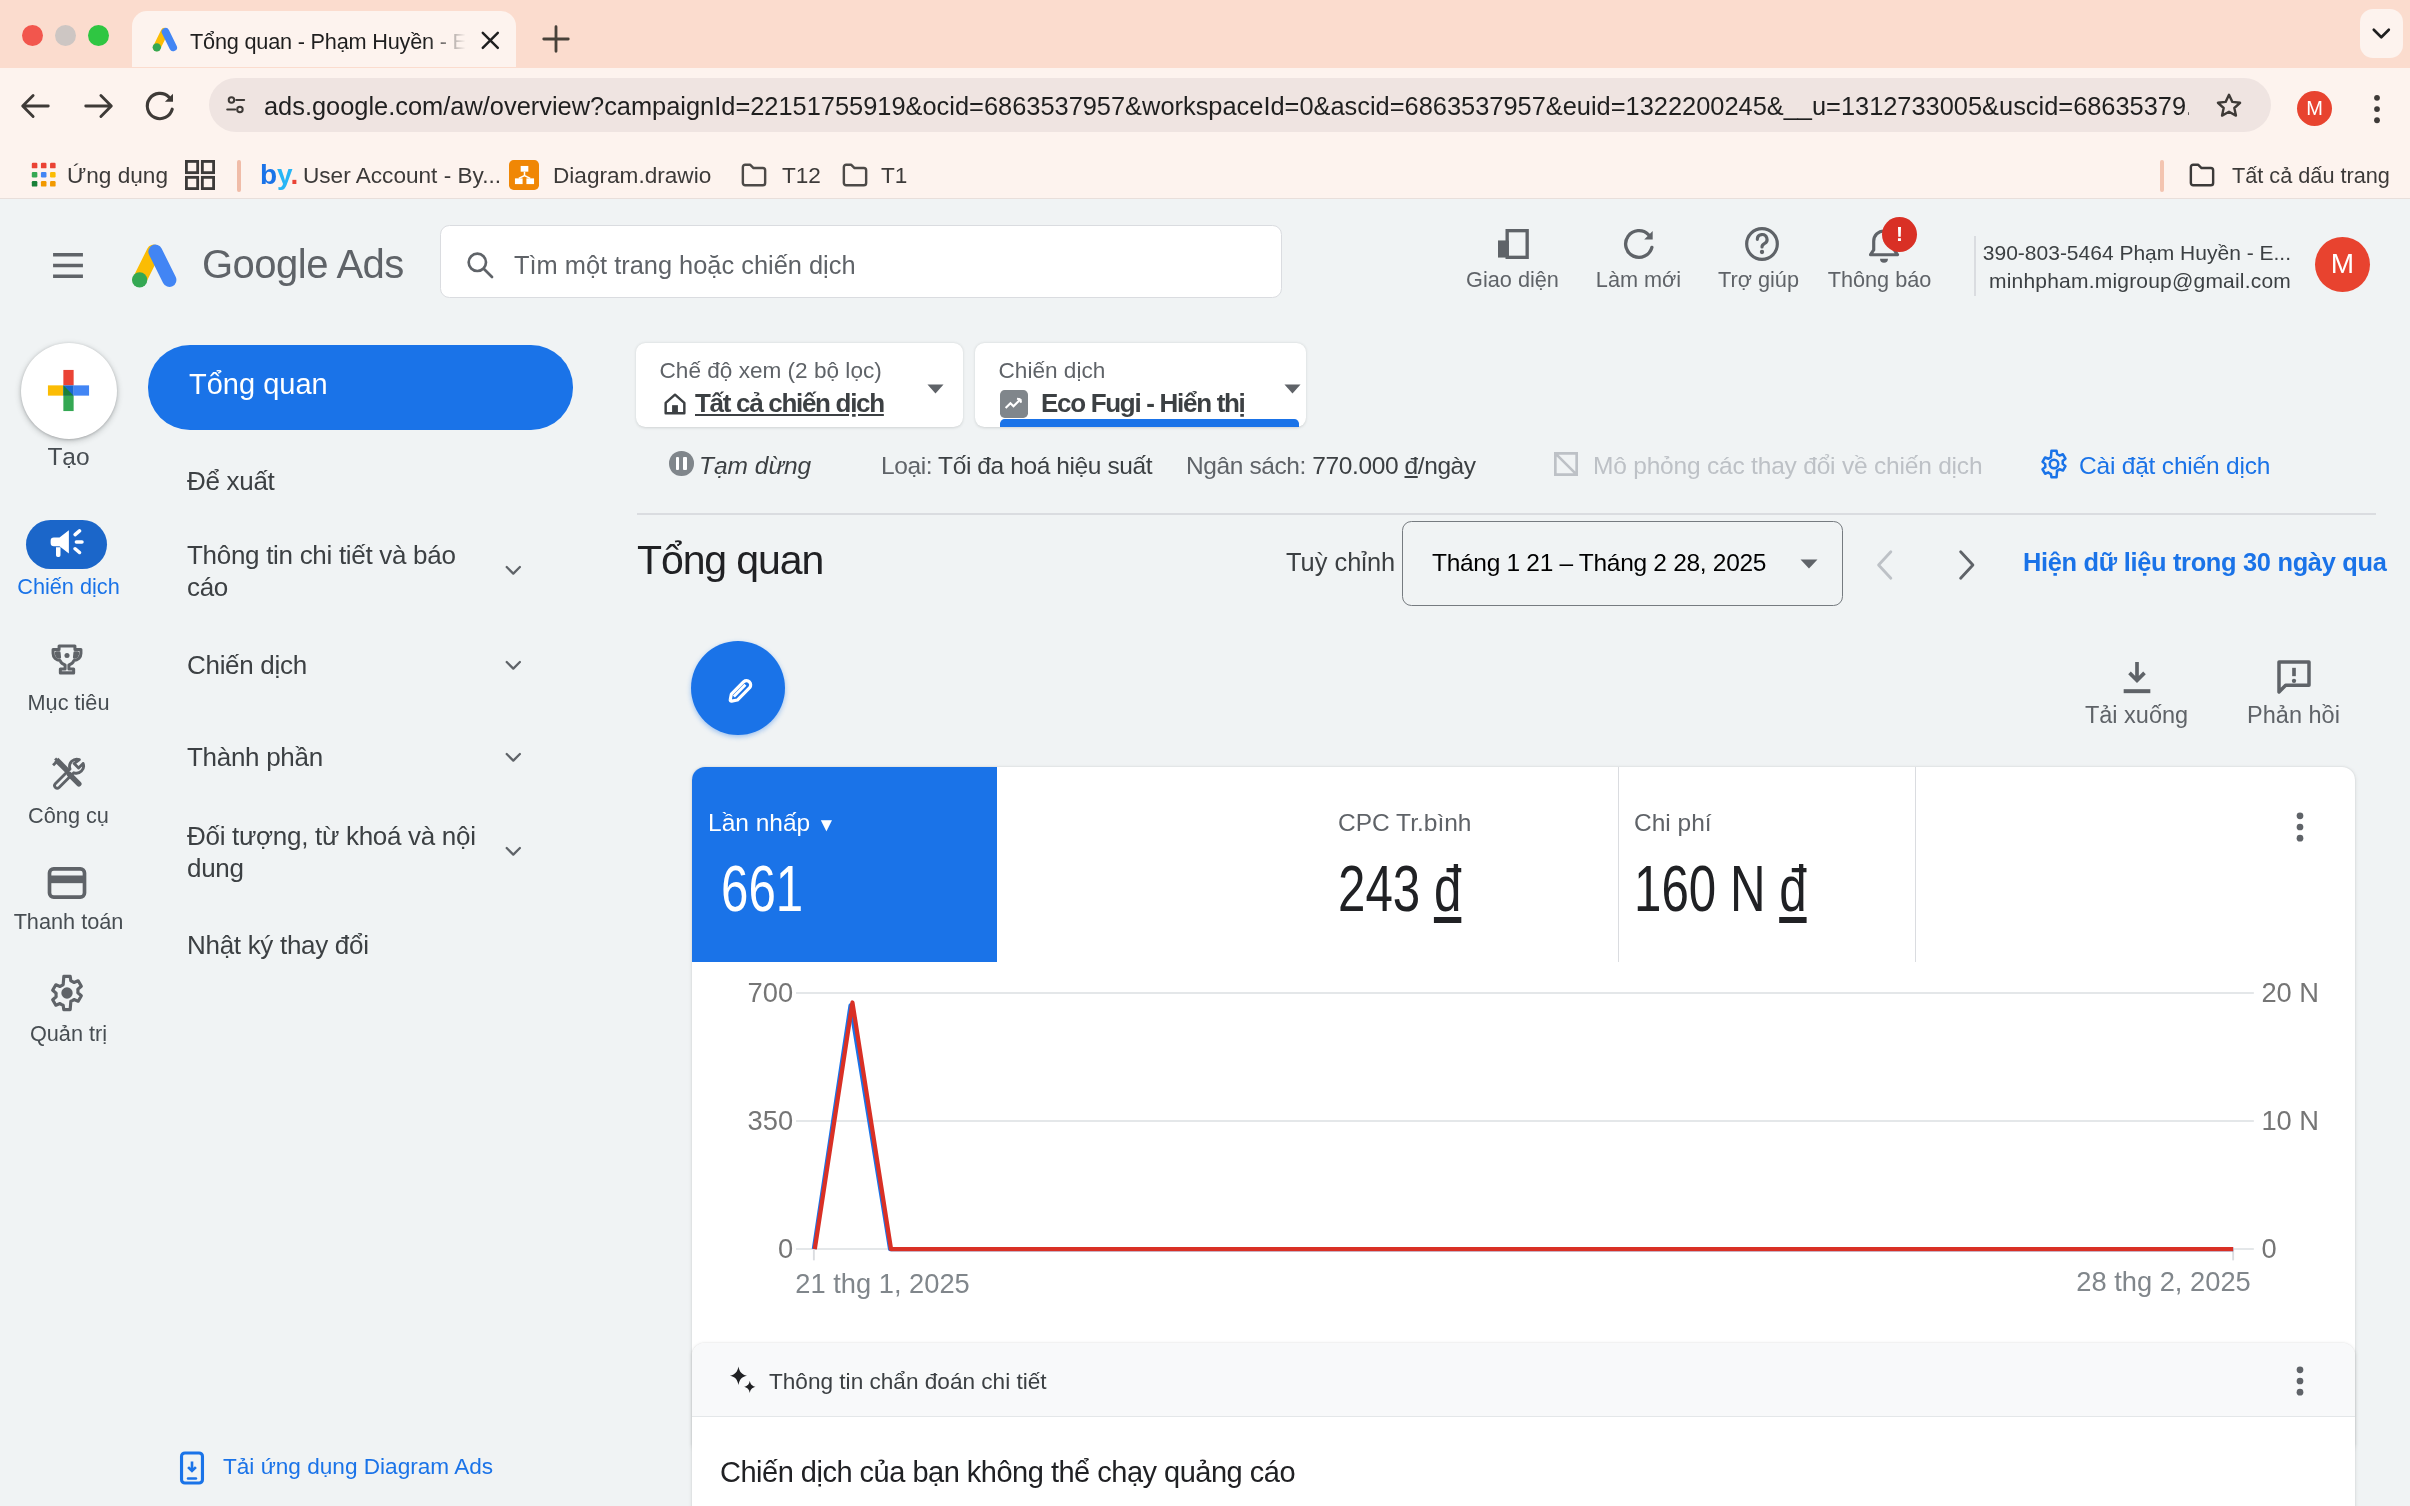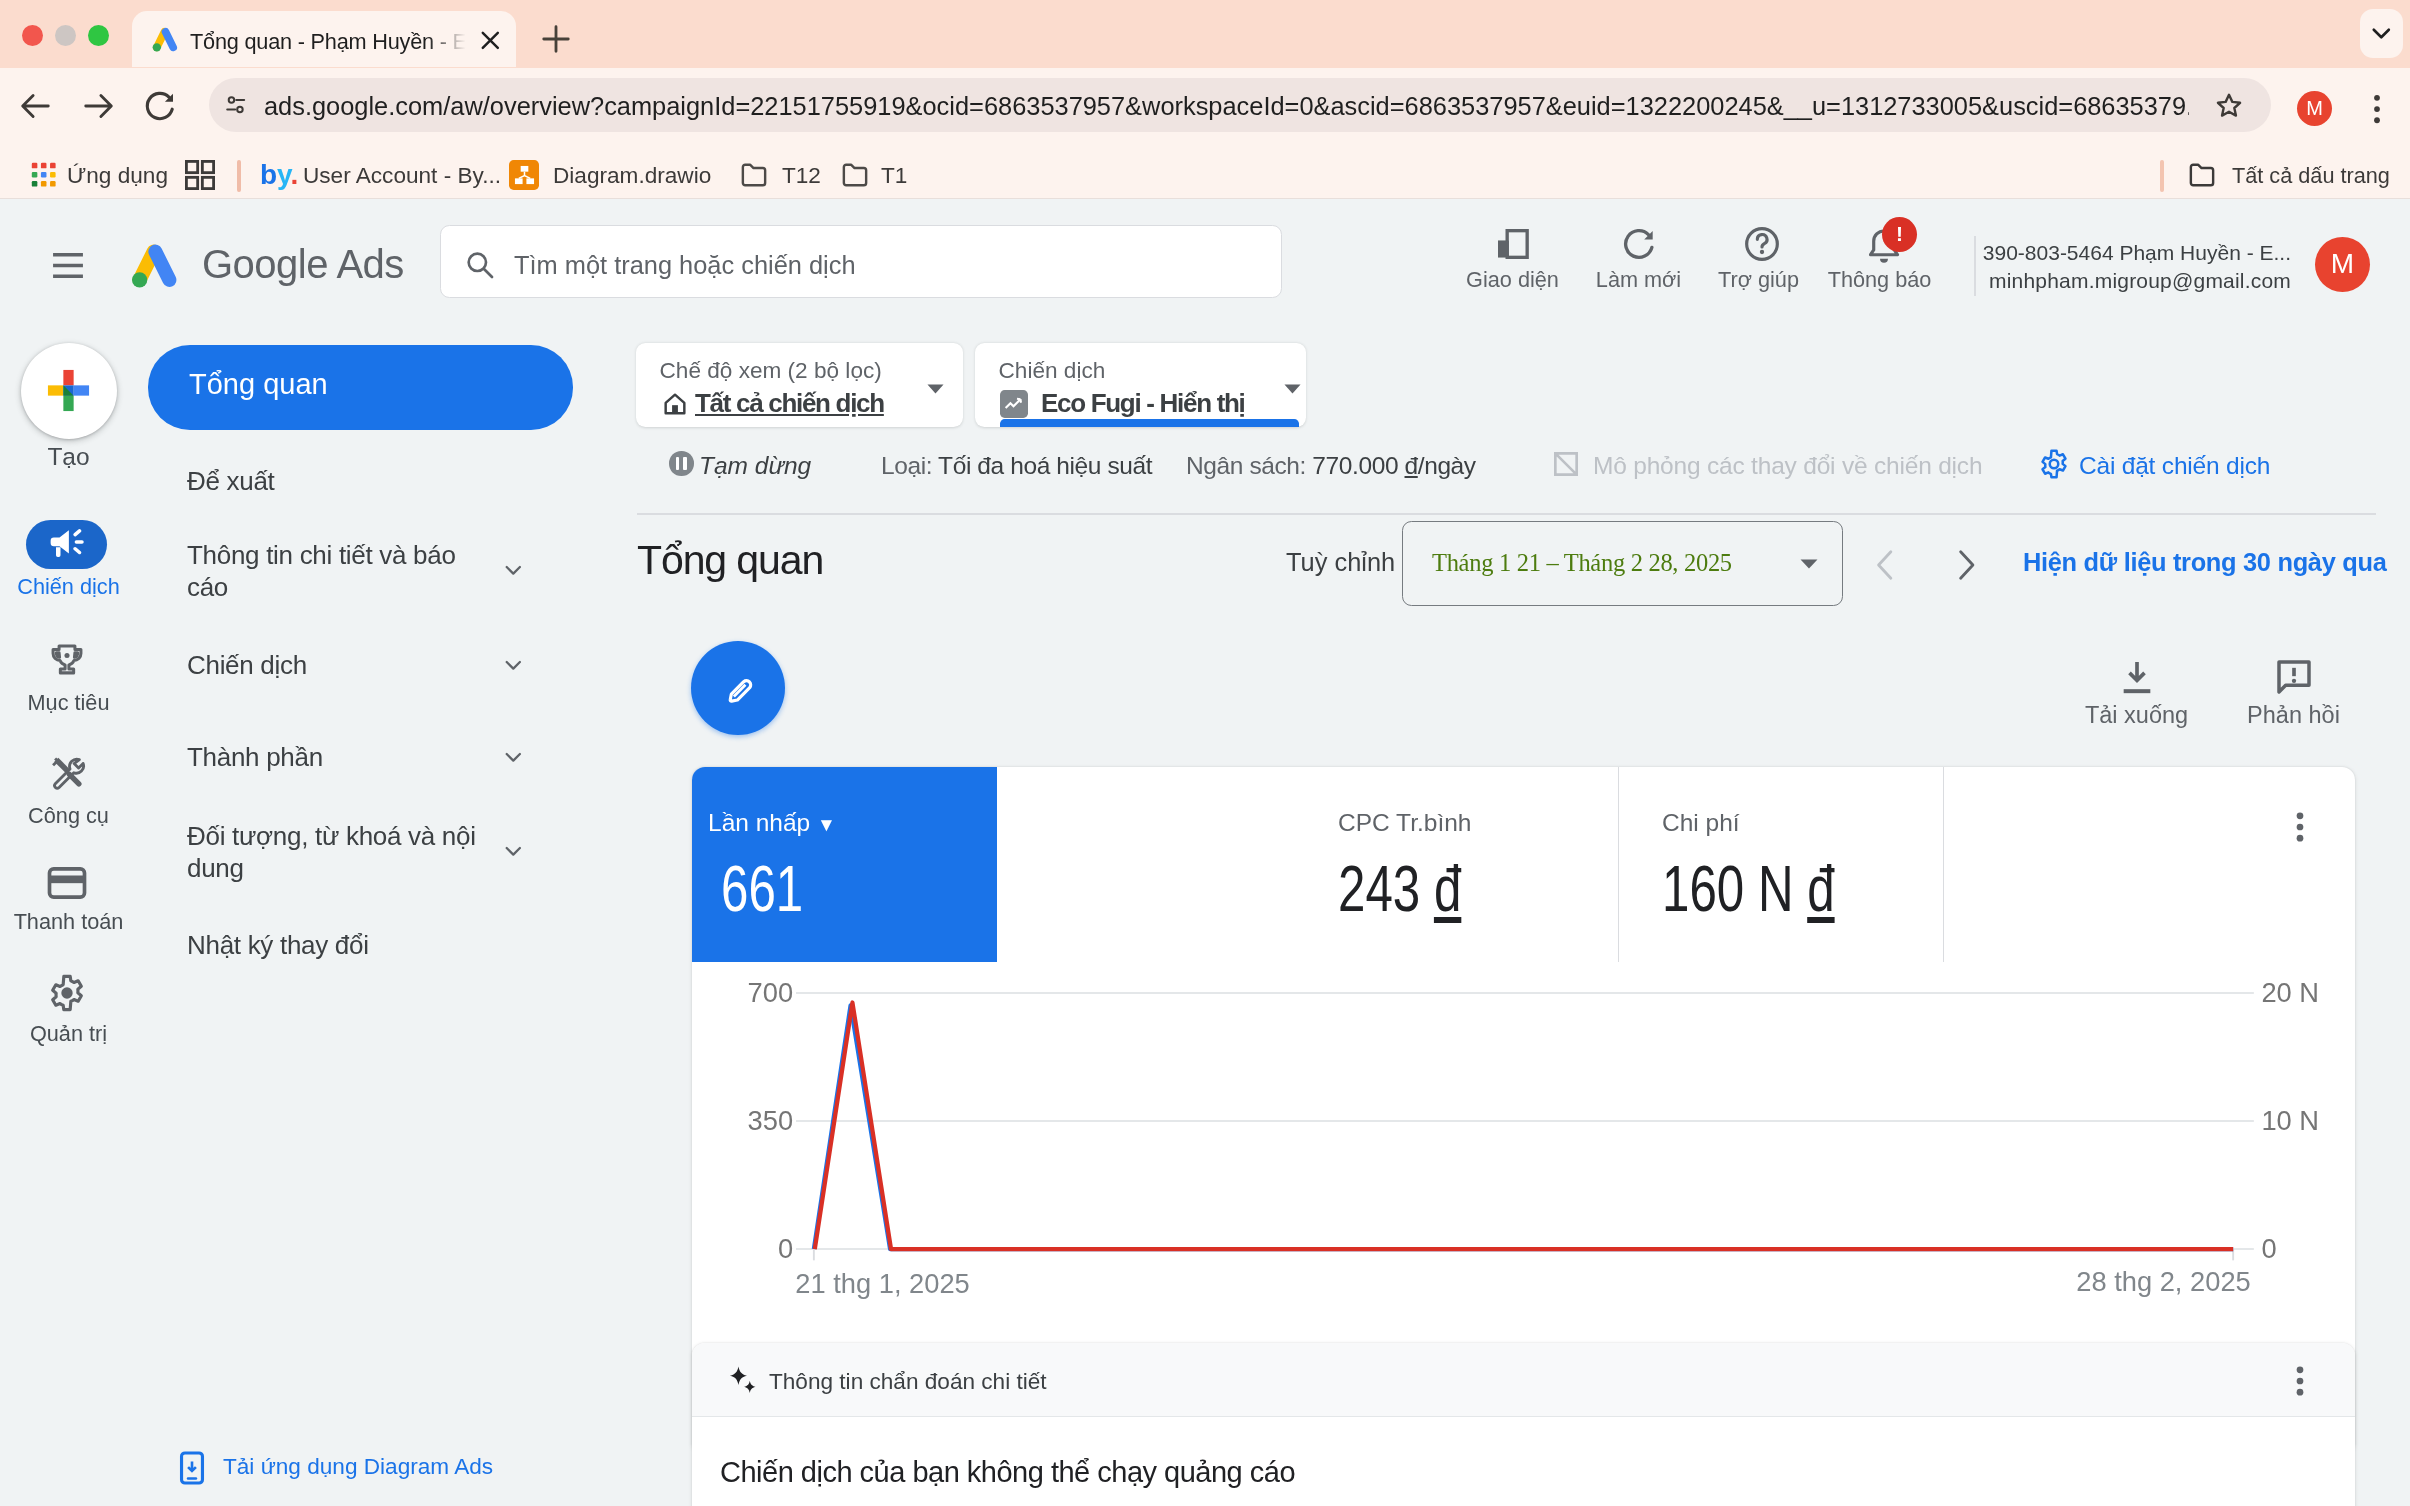--- a/index.html
+++ b/index.html
@@ -313,21 +313,21 @@
   <svg class="abs" style="left:2038px; top:247px;" width="32" height="32" viewBox="0 0 24 24">
     <path d="M13.9 2 l.4 2.6 a7.6 7.6 0 0 1 1.9 1.1 l2.5-1 1.9 3.3 -2.1 1.7 a7.6 7.6 0 0 1 0 2.2 l2.1 1.7 -1.9 3.3 -2.5 -1 a7.6 7.6 0 0 1 -1.9 1.1 L13.9 22 h-3.8 l-.4 -2.6 a7.6 7.6 0 0 1 -1.9 -1.1 l-2.5 1 -1.9 -3.3 2.1 -1.7 a7.6 7.6 0 0 1 0 -2.2 L3.4 10.4 5.3 7.1 l2.5 1 a7.6 7.6 0 0 1 1.9 -1.1 L10.1 2 Z" fill="none" stroke="#1a73e8" stroke-width="1.9" stroke-linejoin="round"></path>
     <circle cx="12" cy="12" r="3.2" fill="none" stroke="#1a73e8" stroke-width="1.9"></circle>
   </svg>
   <div class="abs" style="left:2079px; top:251px; font-size:24.5px; color:#1a73e8; letter-spacing:-0.2px;">Cài đặt chiến dịch</div>
   <div class="abs" style="left:637px; top:312px; width:1739px; height:1.9px; background:#DADCE0;"></div>
 
   <div class="abs" style="left:637px; top:336px; font-size:41px; color:#202124; letter-spacing:-1.1px;">Tổng quan</div>
   <div class="abs" style="left:1286px; top:347px; font-size:25.4px; color:#3c4043;">Tuỳ chỉnh</div>
   <div class="abs" style="left:1402px; top:320px; width:441px; height:85px; border:1.9px solid #767B80; border-radius:9.4px;">
-    <div class="abs" style="left:29px; top:27px; font-size:24.5px; color:#4d7c0f; white-space:nowrap; letter-spacing:-0.3px;font-family:Liberation Serif, serif;">Tháng 1 21 – Tháng 2 28, 2025</div>
+    <div class="abs" style="left:29px; top:27px; font-size:24.5px; color:#000000; white-space:nowrap; letter-spacing:-0.3px;">Tháng 1 21 – Tháng 2 28, 2025</div>
     <svg class="abs" style="left:396px; top:35px;" width="20" height="14" viewBox="0 0 26 18">
         <path d="M2 3 L13 15 L24 3 Z" fill="#5f6368"></path>
       </svg>
   </div>
   <svg class="abs" style="left:1872px; top:345px;" width="24.5" height="38" viewBox="0 0 26 40">
     <path d="M20 6 L7 20 L20 34" stroke="#BDC1C6" stroke-width="3" fill="none" stroke-linecap="round" stroke-linejoin="round"></path>
   </svg>
   <svg class="abs" style="left:1955px; top:345px;" width="24.5" height="38" viewBox="0 0 26 40">
     <path d="M6 6 L19 20 L6 34" stroke="#5f6368" stroke-width="3" fill="none" stroke-linecap="round" stroke-linejoin="round"></path>
   </svg>
@@ -354,21 +354,21 @@
 
   <div class="card" style="top:566px; height:687px;">
     <div class="abs" style="left:0; top:0; width:305px; height:195px; background:#1A73E8; border-radius:13px 0 0 0;">
       <div class="stat-label" style="left:16px; color:#fff;">Lần nhấp <span style="font-size:19px;">▼</span></div>
       <div class="stat-value" style="left:29px; color:#fff;">661</div>
     </div>
     <div class="abs" style="left:616px; top:0; width:311px; height:195px; border-right:1.9px solid #DADCE0;">
       <div class="stat-label" style="left:30px; color:#5f6368;">CPC Tr.bình</div>
       <div class="stat-value" style="left:30px; color:#202124;">243 <span style="text-decoration:underline; text-underline-offset:5.6px;">đ</span></div>
     </div>
-    <div class="abs" style="left:941px; top:0; width:311px; height:195px; border-right:1.9px solid #DADCE0;text-align:center;">
+    <div class="abs" style="left:913px; top:0; width:311px; height:195px; border-right:1.9px solid #DADCE0;text-align:center;">
       <div class="stat-label" style="left:29px; color:#5f6368;">Chi phí</div>
       <div class="stat-value" style="left:29px; color:#202124;">160 N <span style="text-decoration:underline; text-underline-offset:5.6px;">đ</span></div>
     </div>
     <svg class="abs" style="left:1594px; top:41px;" width="28" height="38" viewBox="0 0 30 40">
       <circle cx="15" cy="8" r="3.6" fill="#5f6368"></circle>
         <circle cx="15" cy="20" r="3.6" fill="#5f6368"></circle>
         <circle cx="15" cy="32" r="3.6" fill="#5f6368"></circle>
     </svg>
 
     <svg class="abs" style="left:0; top:195px;" width="1663" height="352" viewBox="0 0 1766 374">

